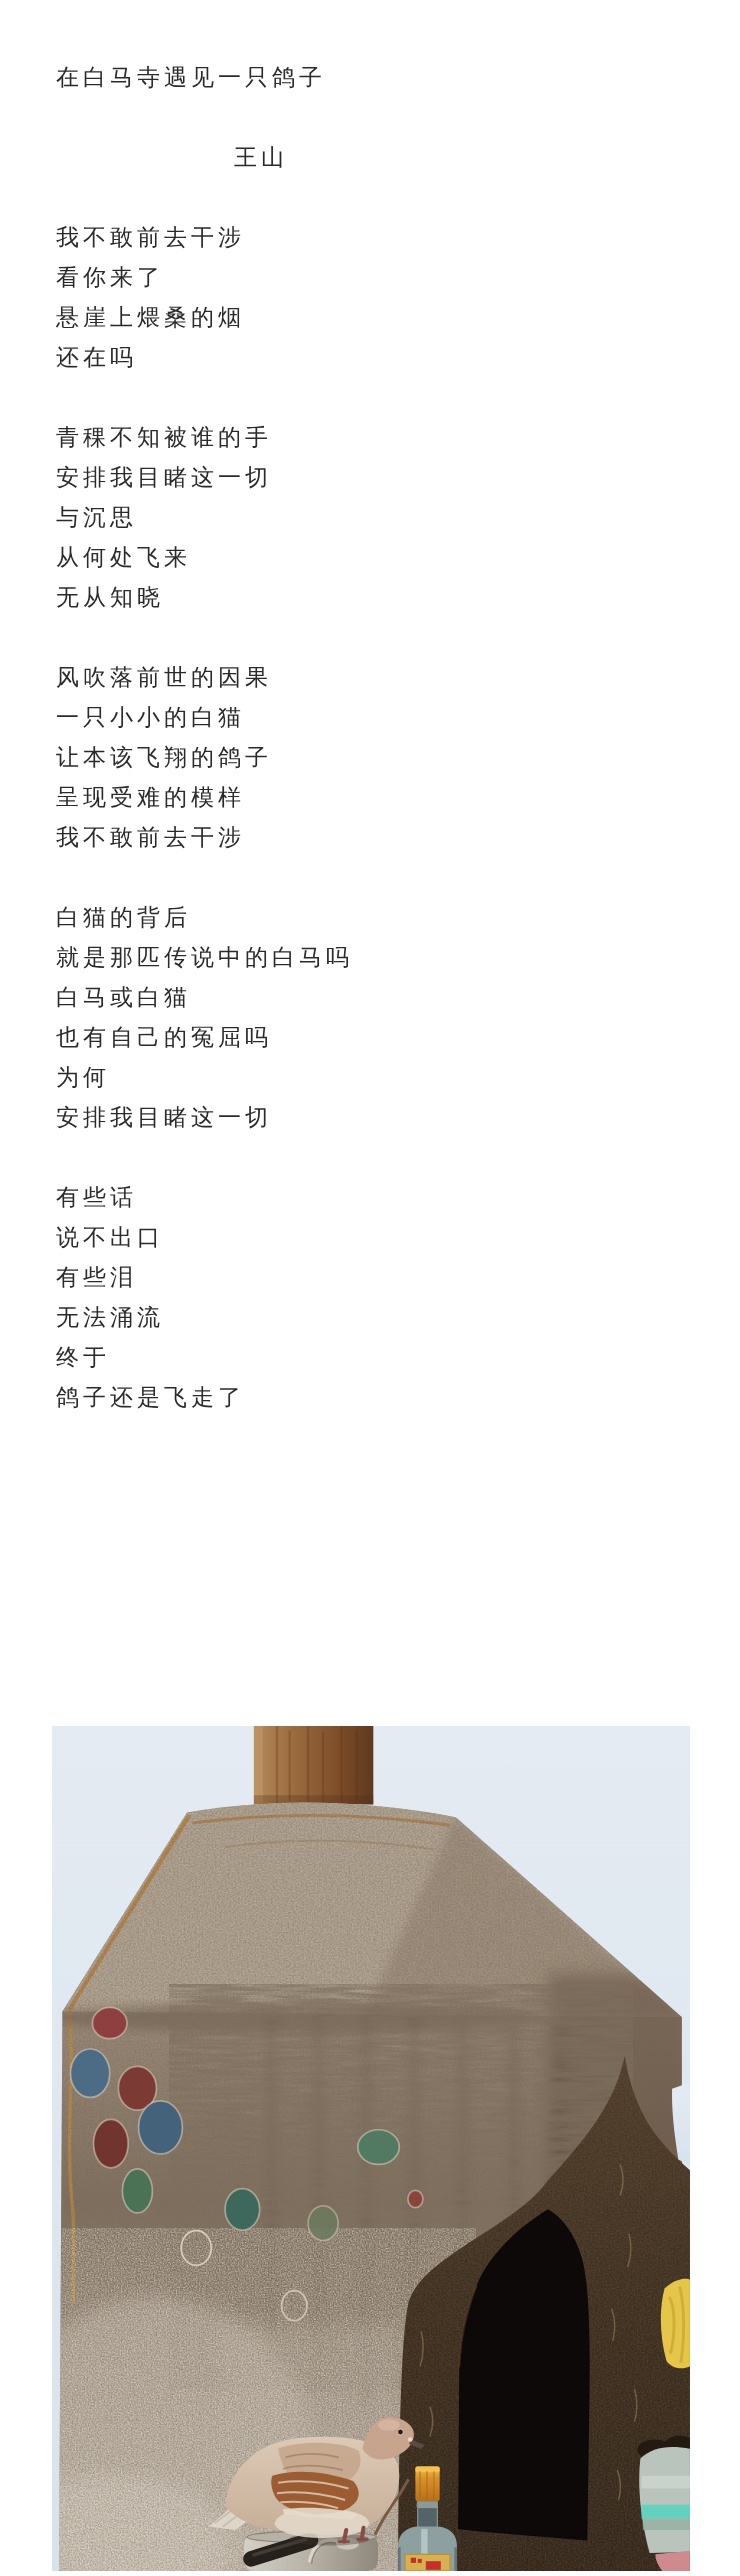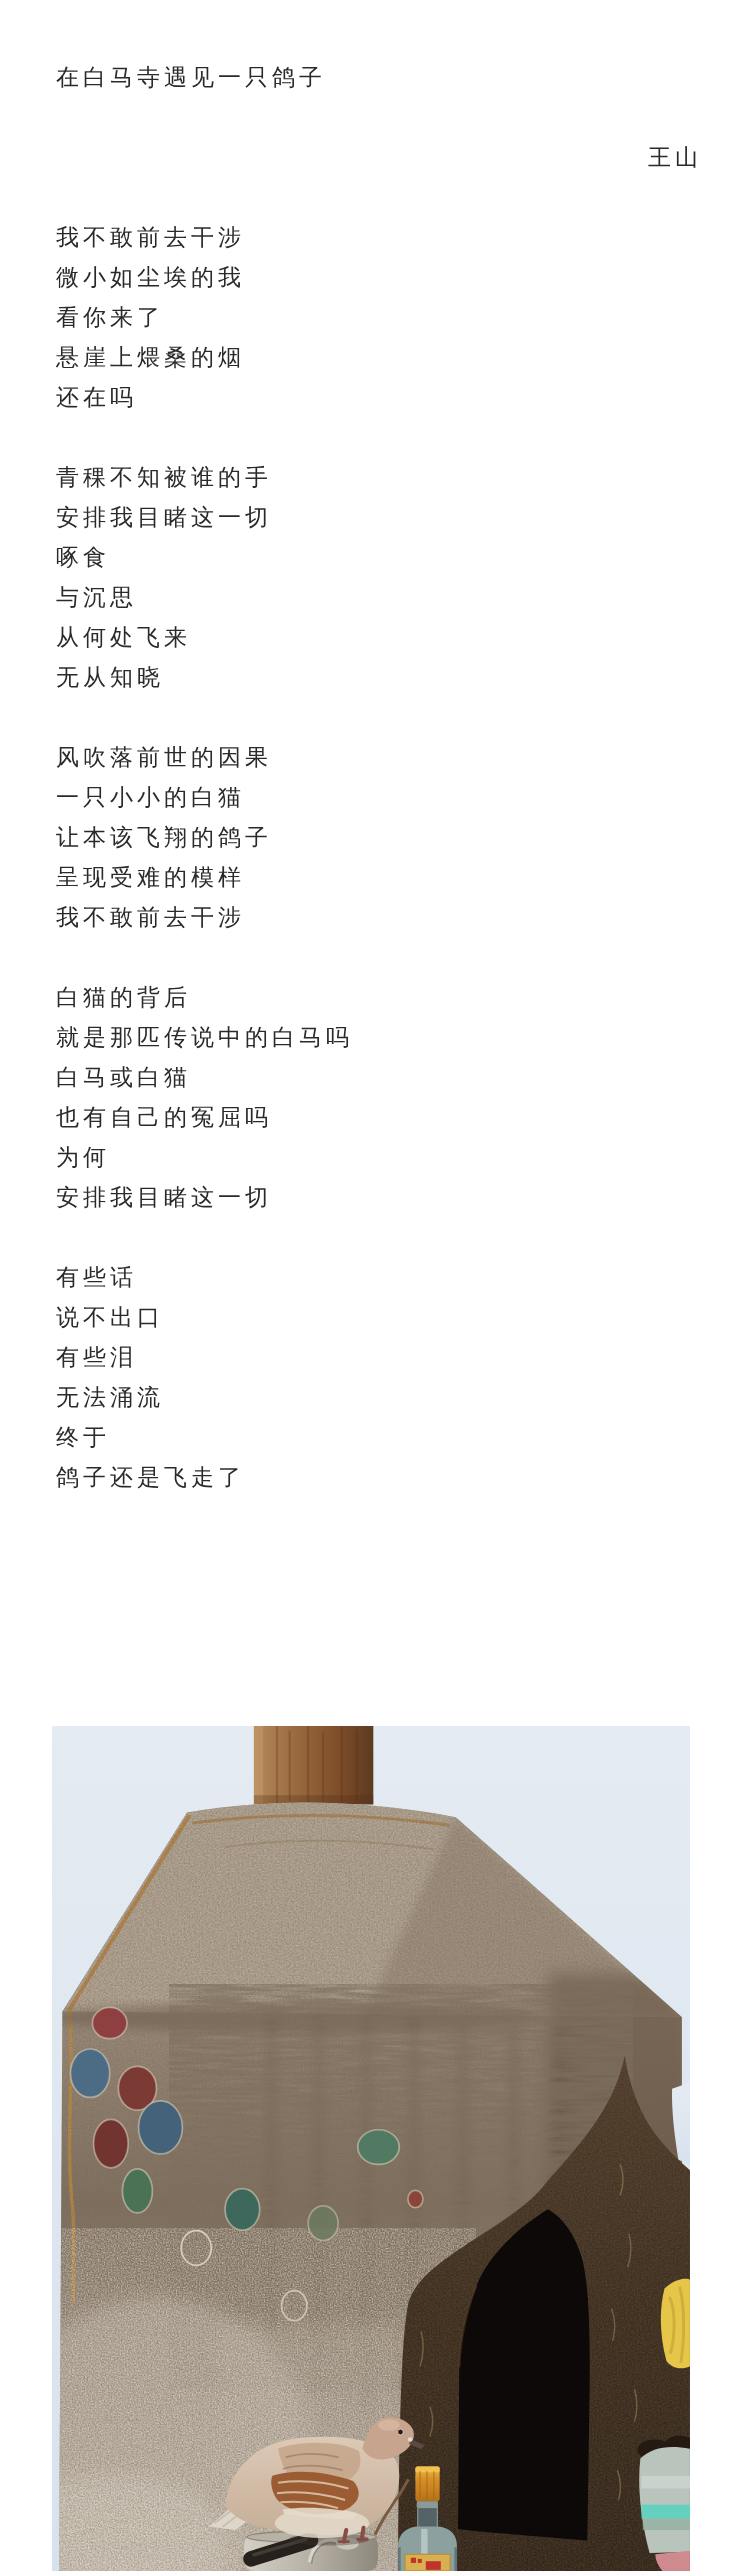--- a/index.html
+++ b/index.html
@@ -10,51 +10,49 @@
   }
   .poem{
     position:absolute;left:56px;top:8.7px;width:646px;
     font-size:23px;line-height:40px;letter-spacing:4px;color:#2a2a2a;
     font-weight:400;
     margin-top:48px;
   }
   .poem h1{font-size:23px;font-weight:400;margin:0;}
   .line{height:40px;white-space:pre;}
   .blank{height:40px;}
-  .author{padding-left:178px;text-align:right;}
+  .author{padding-left:178px;}
   .photo{
     position:absolute;left:52px;top:1726px;width:638px;height:845px;
     margin:0;padding:0;overflow:hidden;
   }
   .photo svg{display:block;}
 </style>
 </head>
 <body>
 
 <main>
 
   <section class="poem" style="color: rgb(42, 42, 42);">
     <h1 class="line">在白马寺遇见一只鸽子</h1>
     <div class="blank"></div>
     <div class="line author">王山</div>
     <div class="blank"></div>
 
     <div>
       <div class="line">我不敢前去干涉</div>
-      <div class="line">微小如尘埃的我</div>
       <div class="line">看你来了</div>
       <div class="line">悬崖上煨桑的烟</div>
       <div class="line">还在吗</div>
     </div>
     <div class="blank"></div>
 
     <div>
       <div class="line">青稞不知被谁的手</div>
       <div class="line">安排我目睹这一切</div>
-      <div class="line">啄食</div>
       <div class="line">与沉思</div>
       <div class="line">从何处飞来</div>
       <div class="line">无从知晓</div>
     </div>
     <div class="blank"></div>
 
     <div>
       <div class="line">风吹落前世的因果</div>
       <div class="line">一只小小的白猫</div>
       <div class="line">让本该飞翔的鸽子</div>

